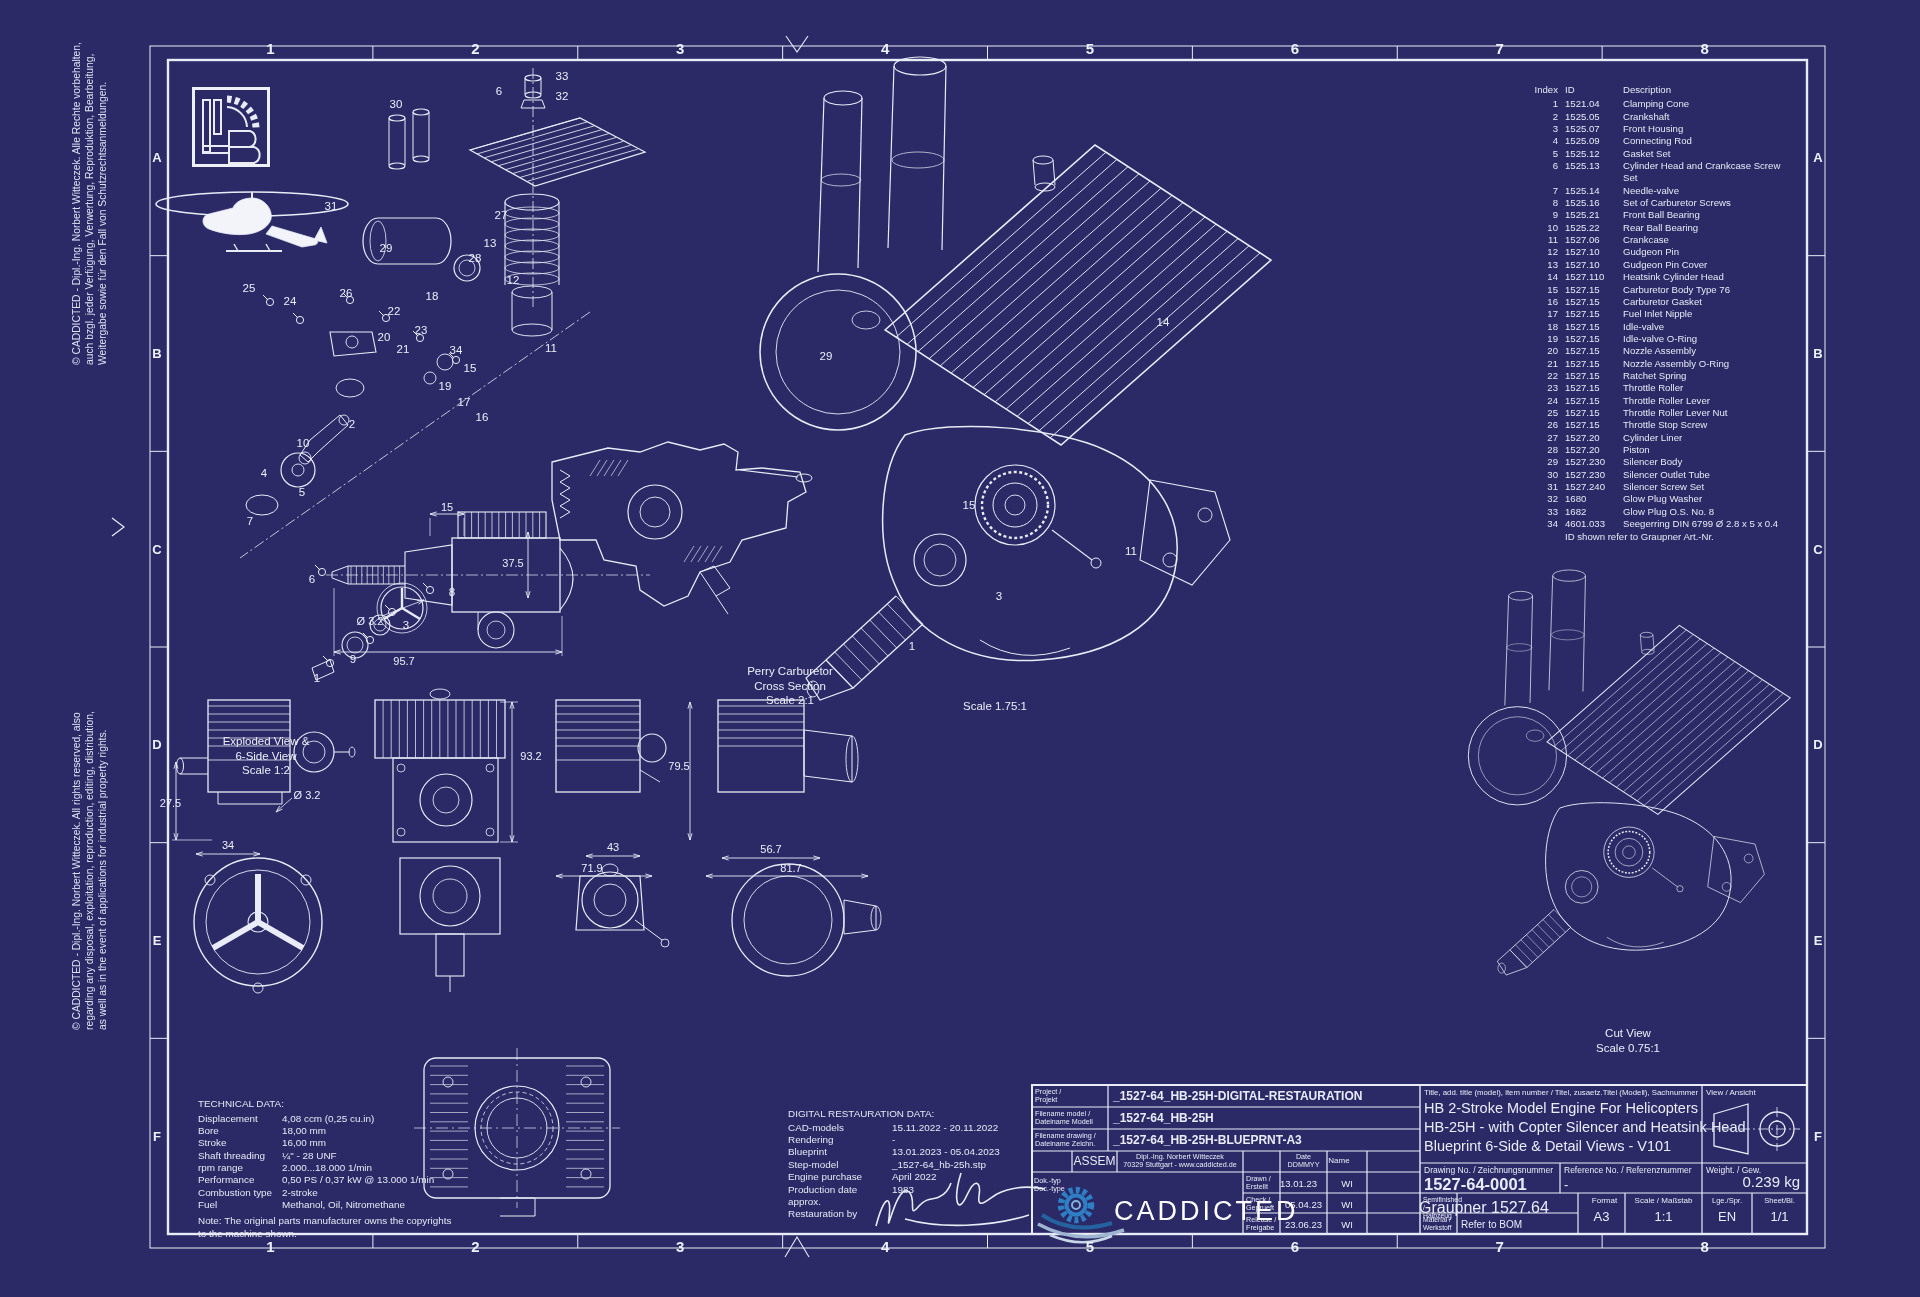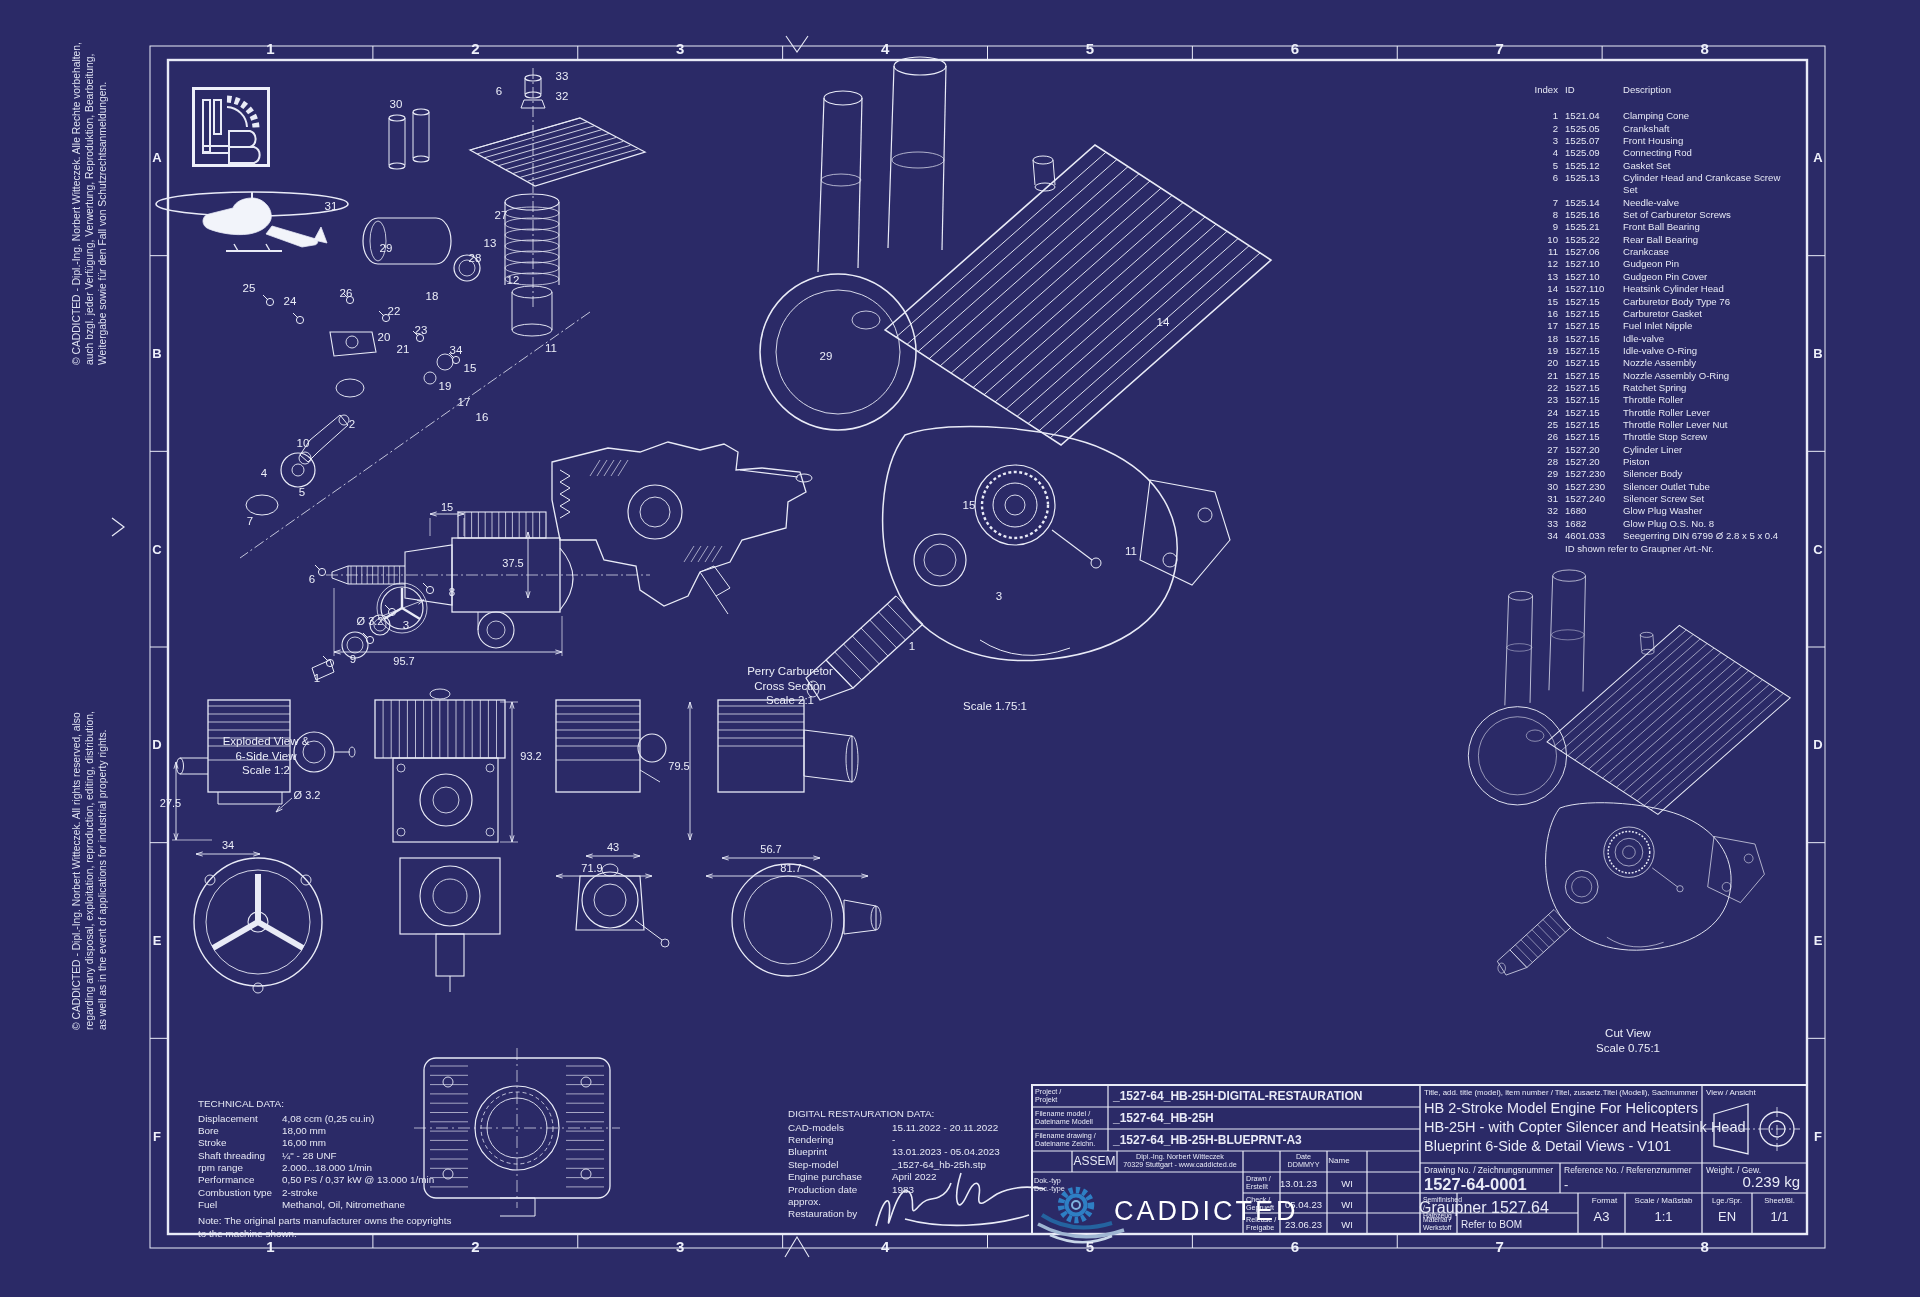--- a/index.html
+++ b/index.html
@@ -21,21 +21,21 @@
   
   .vtext{position:absolute;left:70px;width:330px;height:44px;font-size:10.3px;line-height:13px;
          white-space:pre-line;color:#dfe2f2;transform-origin:top left;
          transform:rotate(-90deg) translateX(-330px)}
   .vtext.de{top:35px}
   .vtext.en{top:700px}
 
   
   .parts-list{position:absolute;left:1532px;top:84px;width:262px;font-size:9.6px;color:#e6e8f4}
   .pl-grid{display:grid;grid-template-columns:30px 55px auto;column-gap:3px}
-  .pl-header{margin-bottom:14px}
+  .pl-header{margin-bottom:2px}
   .pl-row span,.pl-header span{display:block;line-height:12.35px}
   .pl-row{display:contents}
   .pl-i{text-align:right;padding-right:4px}
   .pl-header .pl-i{text-align:right}
   .pl-note{margin-top:1px;padding-left:33px;line-height:12.3px}
 
   
   .datablock{position:absolute;font-size:9.9px;line-height:12.5px;color:#e6e8f4}
   .db-title{margin-bottom:2px}
   .db-rows{display:grid;grid-template-columns:var(--lblw) auto;column-gap:0}

